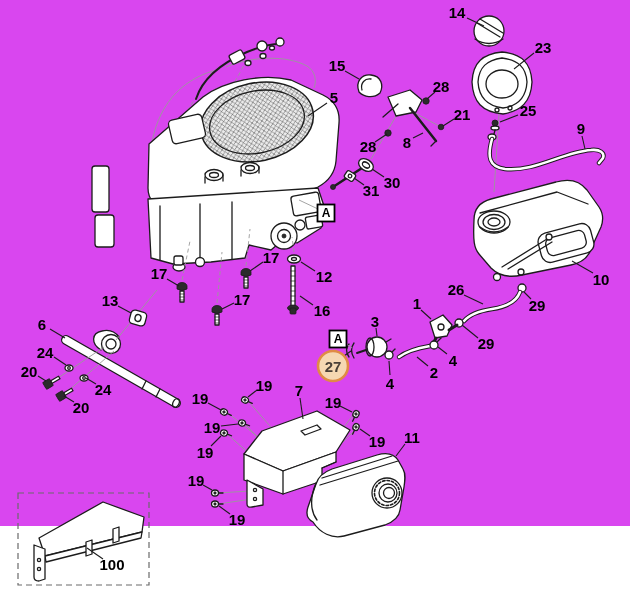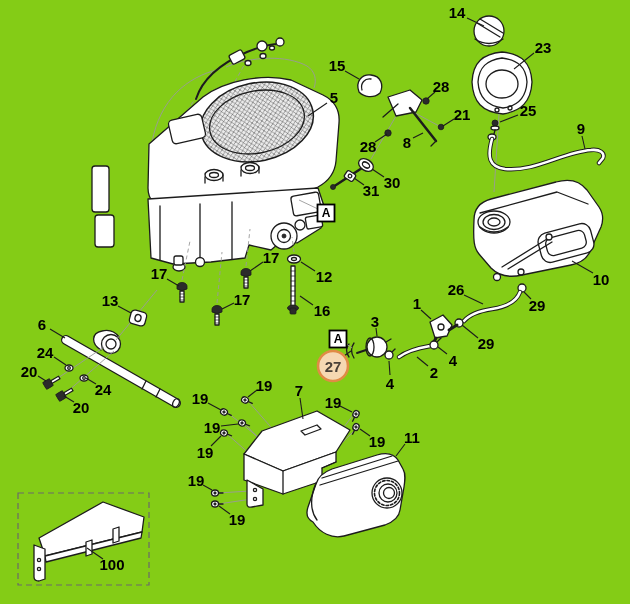--- a/index.html
+++ b/index.html
@@ -1,17 +1,17 @@
 <!DOCTYPE html>
 <html><head>
 <meta charset="utf-8">
 <style>
   html,body{margin:0;padding:0}
   body{width:630px;height:604px;background:#ffffff;overflow:hidden}
-  .stage{position:relative;width:630px;height:604px;background:#84cc16}
+  .stage{position:relative;width:630px;height:526px;background:#d946ef}
   svg text{font-family:"Liberation Sans",sans-serif;font-weight:700}
   .ln{fill:none;stroke:#1c1c1c;stroke-width:1.3;stroke-linecap:round;stroke-linejoin:round}
   .fw{fill:#ffffff;stroke:#1c1c1c;stroke-width:1.3;stroke-linecap:round;stroke-linejoin:round}
   .dark{fill:#2b2b2b;stroke:#1c1c1c;stroke-width:0.8}
   .thin{fill:none;stroke:#9a9a9a;stroke-width:0.9}
   .dash{fill:none;stroke:#9a9a9a;stroke-width:0.9;stroke-dasharray:4 3}
   .hose{fill:none;stroke:#1c1c1c;stroke-width:4.5;stroke-linecap:round}
   .hosein{fill:none;stroke:#ffffff;stroke-width:2.6;stroke-linecap:round}
 </style>
 </head>

